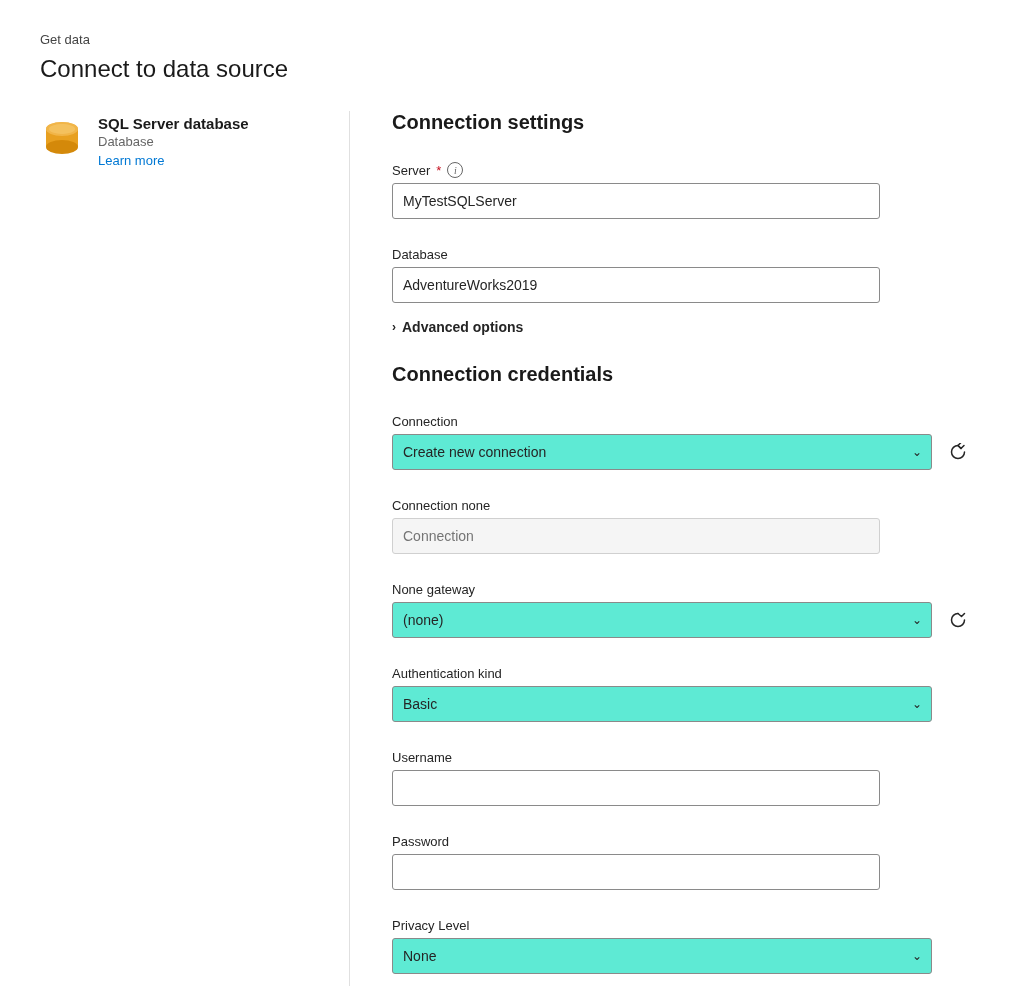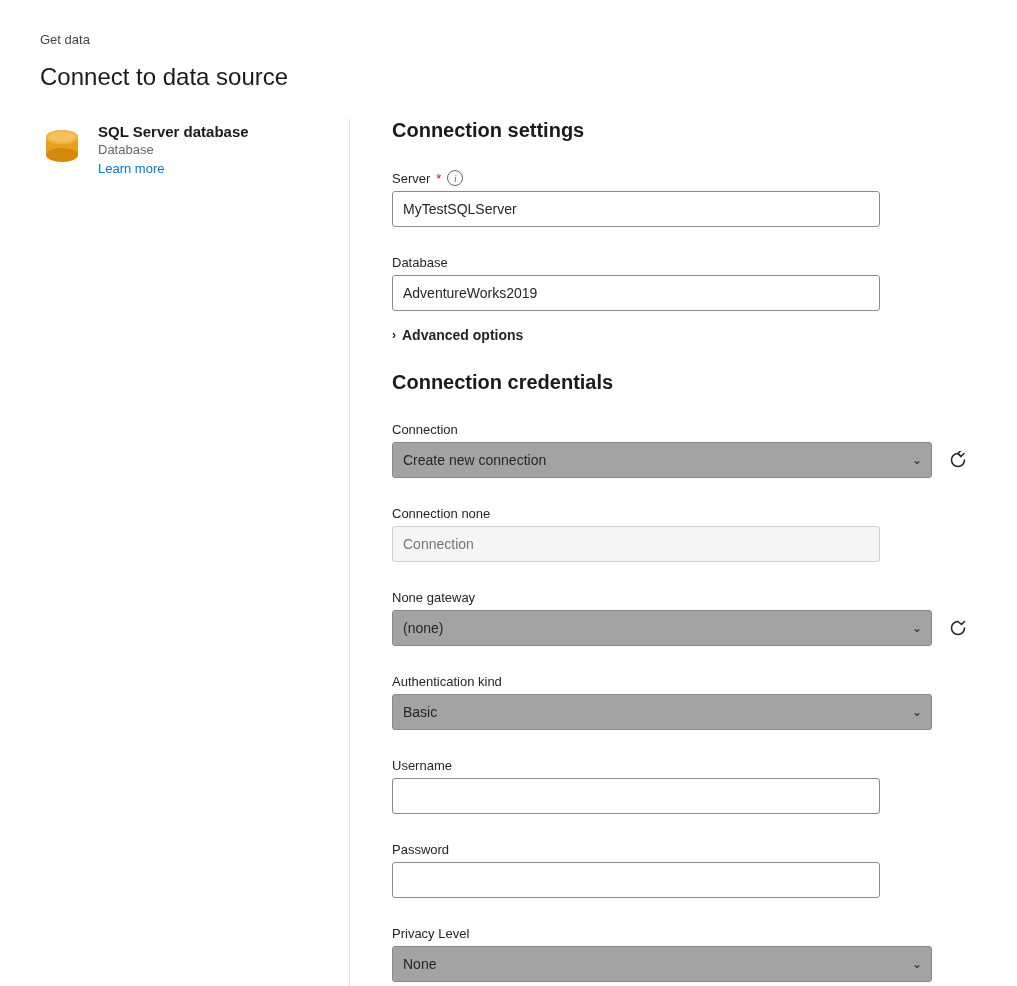--- a/index.html
+++ b/index.html
@@ -8,21 +8,21 @@
       background: #ffffff;
       color: #252525;
       font-size: 14px;
       padding: 32px 40px;
       width: 1017px;
       min-height: 986px;
     }
     .get-data-label {
       font-size: 13px;
       color: #444;
-      margin-bottom: 16px;
+      margin-bottom: 8px;
     }
     .page-title {
       font-size: 24px;
       font-weight: 400;
       color: #1a1a1a;
       margin-bottom: 28px;
     }
     .main-layout {
       display: flex;
       flex-direction: row;
@@ -153,21 +153,21 @@
       gap: 10px;
     }
     .form-select {
       width: 540px;
       height: 36px;
       border: 1px solid #8a8a8a;
       border-radius: 3px;
       padding: 0 36px 0 10px;
       font-size: 14px;
       color: #252525;
-      background: #a3a3a3;
+      background: #5eead4;
       appearance: none;
       -webkit-appearance: none;
       outline: none;
       cursor: pointer;
     }
     .select-arrow {
       position: absolute;
       right: 10px;
       top: 50%;
       transform: translateY(-50%);

